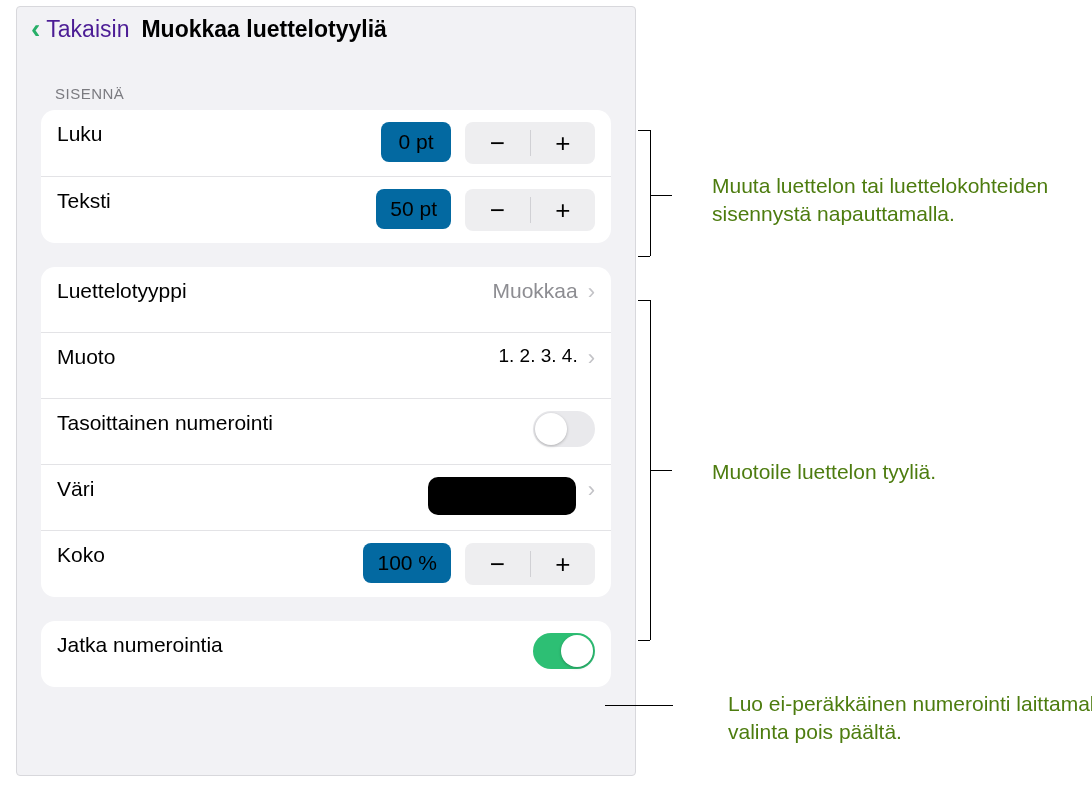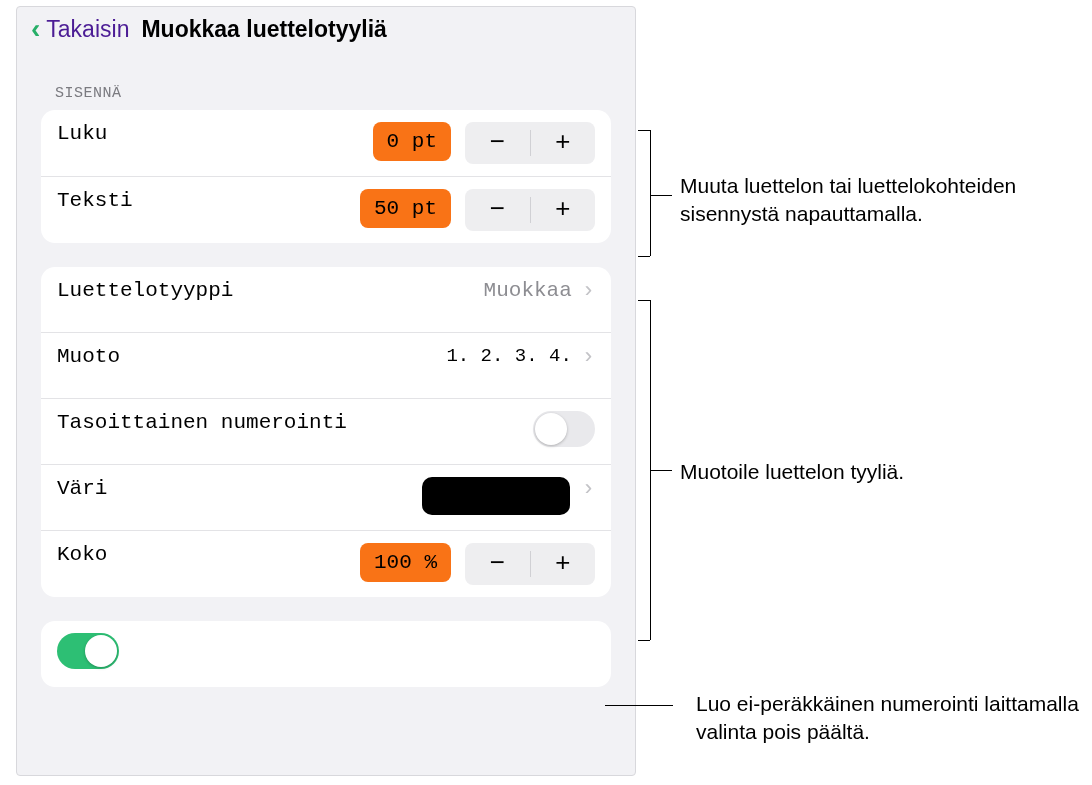--- a/index.html
+++ b/index.html
@@ -41,21 +41,20 @@
     }
     .header-title {
       color: #000;
       font-size: 23px;
       font-weight: 600;
     }
     .panel-body {
       padding: 0 24px;
       overflow-y: auto;
       height: calc(100% - 48px);
-      font-family: Liberation Mono, monospace;
     }
     .section-label {
       color: #7b7b80;
       font-size: 15px;
       letter-spacing: 0.5px;
       padding: 32px 14px 8px 14px;
     }
     .group {
       background: #fff;
       border-radius: 14px;
@@ -84,21 +83,21 @@
       font-size: 19px;
       color: #000;
       margin-right: 10px;
     }
     .chevron-right {
       color: #c3c3c7;
       font-size: 22px;
       font-weight: 400;
     }
     .value-box {
-      background: #f97316;
+      background: #0369a1;
       border-radius: 8px;
       padding: 8px 14px;
       font-size: 21px;
       color: #000;
       min-width: 70px;
       text-align: center;
       margin-right: 14px;
     }
     .stepper {
       display: flex;
@@ -145,22 +144,23 @@
     .color-swatch {
       width: 148px;
       height: 38px;
       background: #000;
       border-radius: 10px;
       margin-right: 12px;
     }
     .callout {
       position: absolute;
       font-size: 21px;
-      color: #000000;
+      color: #4d7c0f;
       line-height: 1.35;
+      margin-left: 32px;
     }
     .callout-line {
       position: absolute;
       background: #000;
     }
     .callout-bracket-v {
       position: absolute;
       width: 1px;
       background: #000;
     }
@@ -232,20 +232,21 @@
         <div class="stepper">
           <div class="stepper-btn">−</div>
           <div class="stepper-divider"></div>
           <div class="stepper-btn">+</div>
         </div>
       </div>
     </div>
 
     <div class="group">
       <div class="row">
+        <span class="row-label">Jatka numerointia</span>
         <div class="switch on">
           <div class="switch-knob"></div>
         </div>
       </div>
     </div>
   </div>
 </div>
 
 <div class="callout-bracket-v" style="left:650px; top:130px; height:126px;"></div>
 <div class="callout-bracket-h-top" style="left:638px; top:130px; width:12px;"></div>

